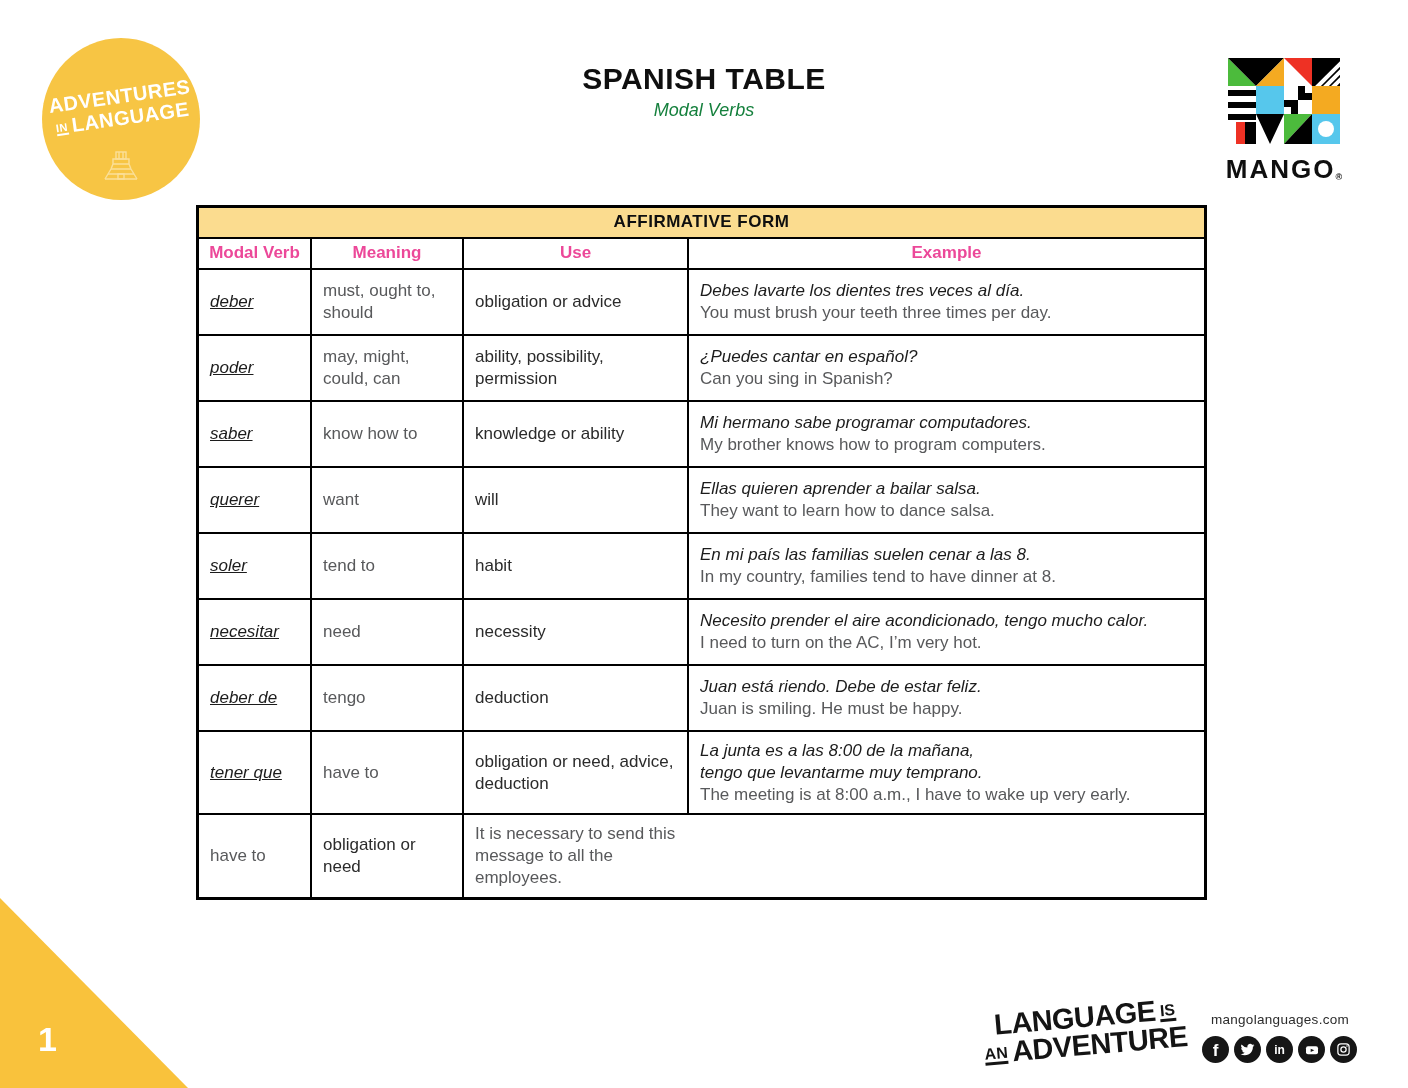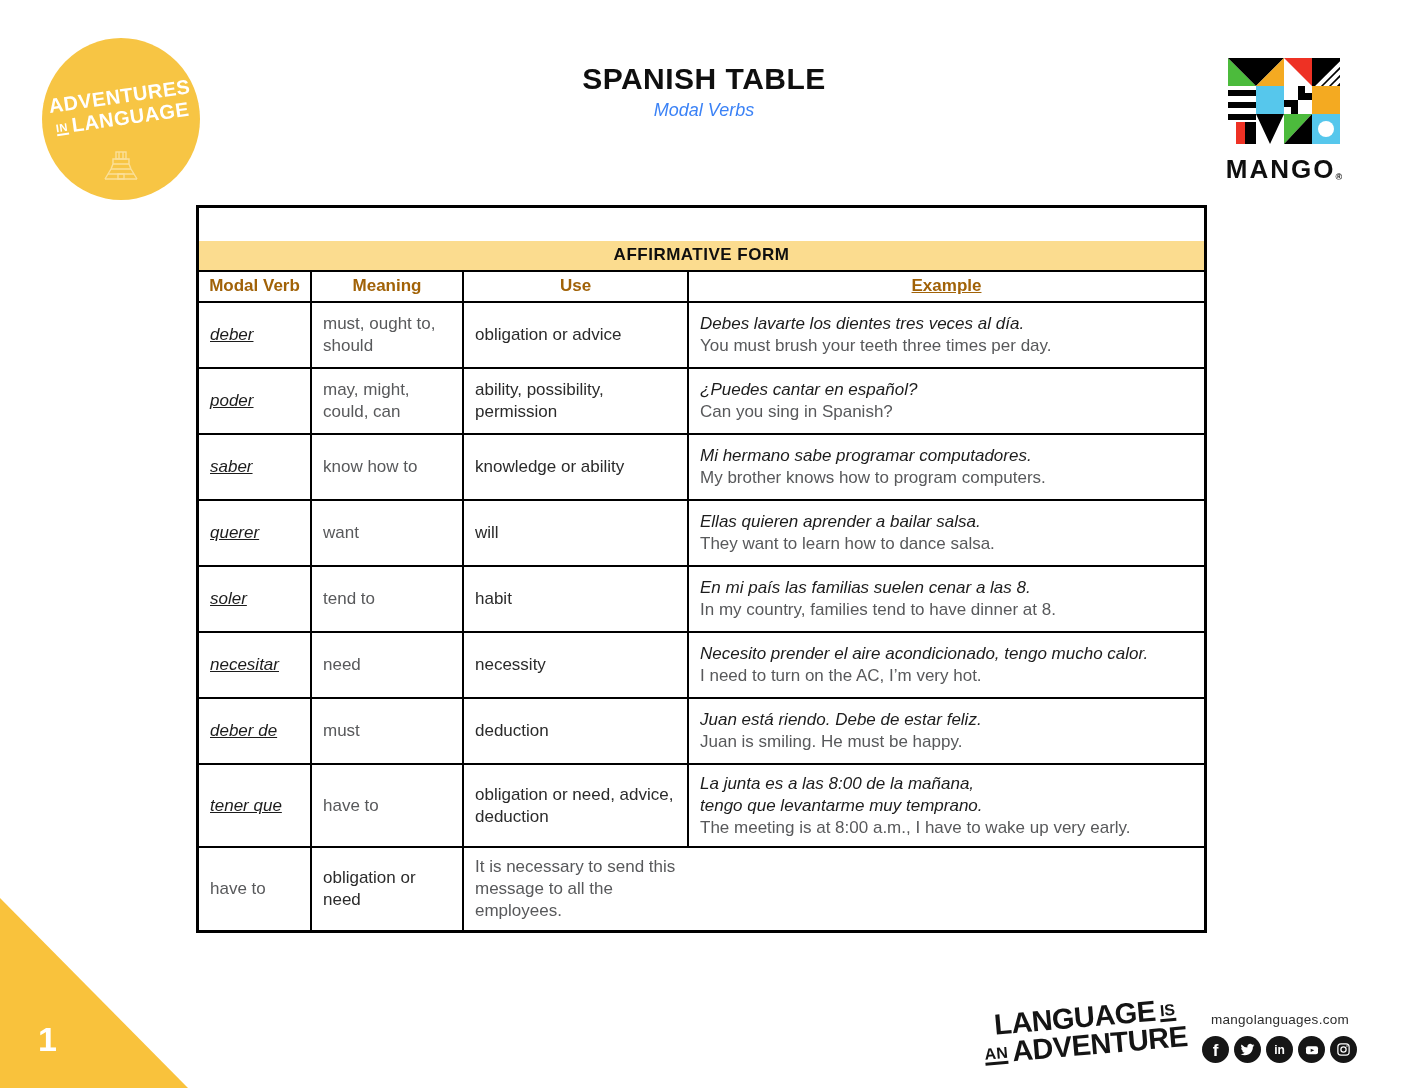--- a/index.html
+++ b/index.html
@@ -28,49 +28,48 @@
   }
   .pyramid-icon { position:absolute; left:50%; top:112px; transform:translateX(-50%); opacity:0.45; }
 
   
   .doc-title {
     position:absolute; left:0; right:0; top:62px; text-align:center;
     font-size:30px; font-weight:800; letter-spacing:0.5px; color:#0f0f0f;
   }
   .doc-subtitle {
     position:absolute; left:0; right:0; top:100px; text-align:center;
-    font-size:18px; font-style:italic; color:#3b82f6;
+    font-size:18px; font-style:italic; color:#15803d;
   }
 
   
   .mango-logo { position:absolute; left:1228px; top:58px; width:112px; }
   .mango-wordmark {
     position:absolute; left:1222px; top:154px; width:124px; text-align:center;
     font-size:26px; font-weight:800; letter-spacing:2px; color:#0f0f0f;
   }
   .mango-reg { font-size:9px; font-weight:bold; vertical-align:-2px; letter-spacing:0; }
 
   
   .verb-table {
     position:absolute; left:196px; top:205px; width:1011px;
     border:3px solid #000; background:#fff;
   }
   .tbl-banner {
     background:#FBDC8F; border-bottom:2px solid #000; text-align:center;
     font-weight:bold; font-size:17px; letter-spacing:0.5px; color:#0f0f0f;
     padding:4px 0 5px 0;
-    margin-top:33px;
   }
   .tbl-grid-row { display:grid; grid-template-columns:113px 152px 225px 1fr; }
   .tbl-colheads { border-bottom:2px solid #000; }
   .tbl-colheads .hcell {
     font-weight:bold; font-size:17px; text-align:center; padding:4px 2px 5px 2px;
-    border-right:2px solid #000; color:#a16207;
-  }
-  .tbl-colheads .hcell:last-child { border-right:none;text-decoration:underline; }
+    border-right:2px solid #000; color:#ec4899;
+  }
+  .tbl-colheads .hcell:last-child { border-right:none; }
   .tbl-row { border-bottom:2px solid #000; min-height:66px; }
   .tbl-row:last-child { border-bottom:none; }
   .tbl-row .cell {
     border-right:2px solid #000; padding:8px 8px 8px 11px;
     display:flex; flex-direction:column; justify-content:center;
     font-size:17px; line-height:1.28;
   }
   .tbl-row .cell:last-child { border-right:none; }
   .cell-verb { font-style:italic; color:#1c1c1c;text-decoration:underline; }
   .cell-meaning { color:#58595B; }
@@ -233,21 +232,21 @@
           <div class="cell cell-verb">necesitar</div>
           <div class="cell cell-meaning">need</div>
           <div class="cell cell-use">necessity</div>
           <div class="cell cell-example">
             <div class="ex-es">Necesito prender el aire acondicionado, tengo mucho calor.</div>
             <div class="ex-en">I need to turn on the AC, I’m very hot.</div>
           </div>
         </div>
         <div class="tbl-grid-row tbl-row">
           <div class="cell cell-verb">deber de</div>
-          <div class="cell cell-meaning">must</div>
+          <div class="cell cell-meaning">tengo</div>
           <div class="cell cell-use">deduction</div>
           <div class="cell cell-example">
             <div class="ex-es">Juan está riendo. Debe de estar feliz.</div>
             <div class="ex-en">Juan is smiling. He must be happy.</div>
           </div>
         </div>
         <div class="tbl-grid-row tbl-row">
           <div class="cell cell-verb">tener que</div>
           <div class="cell cell-meaning">have to</div>
           <div class="cell cell-use">obligation or need, advice, deduction</div>

